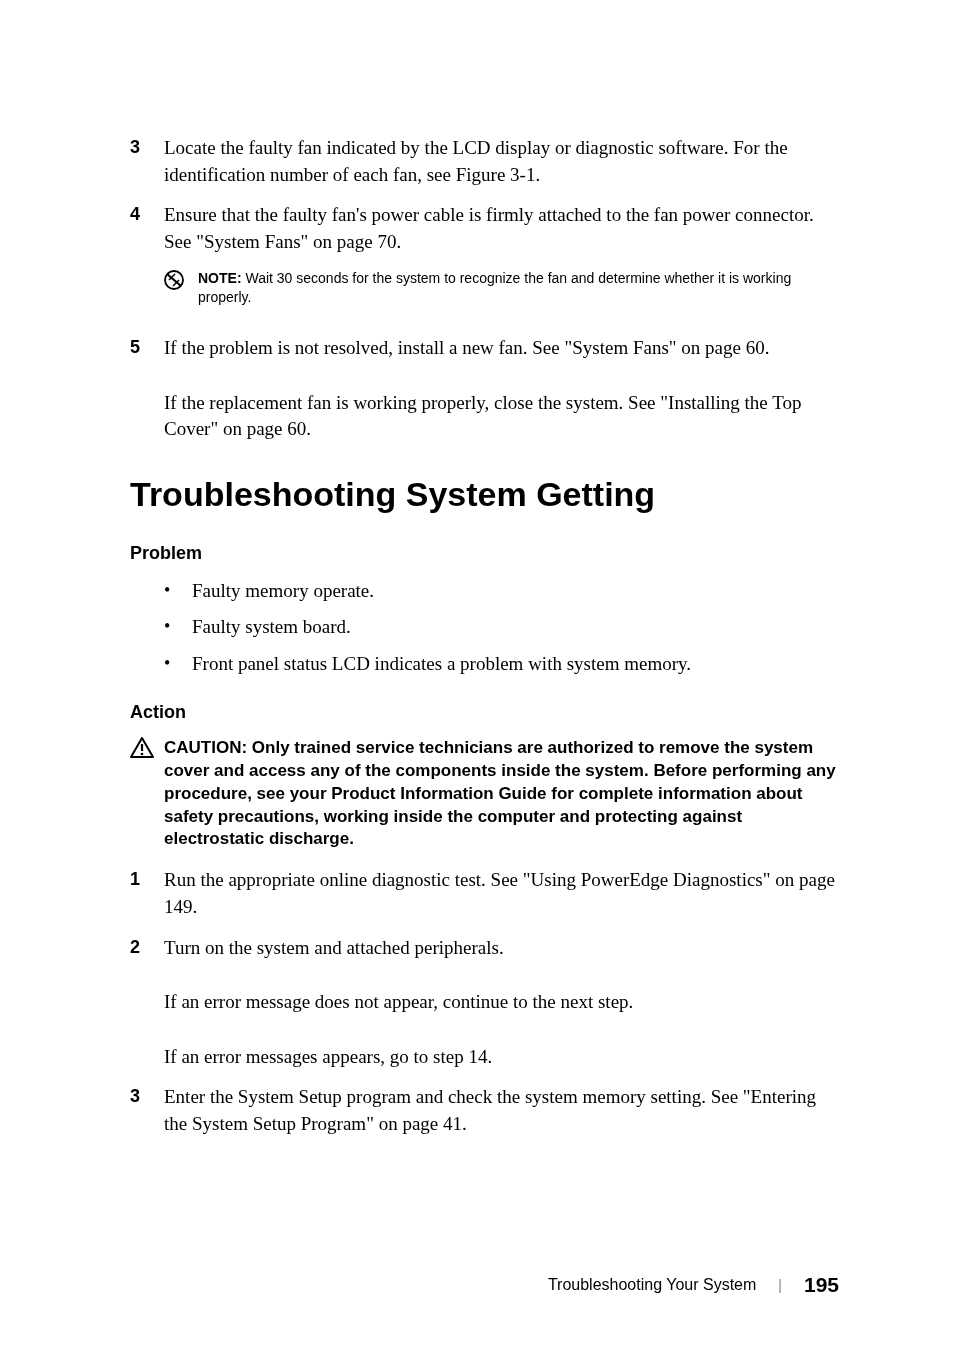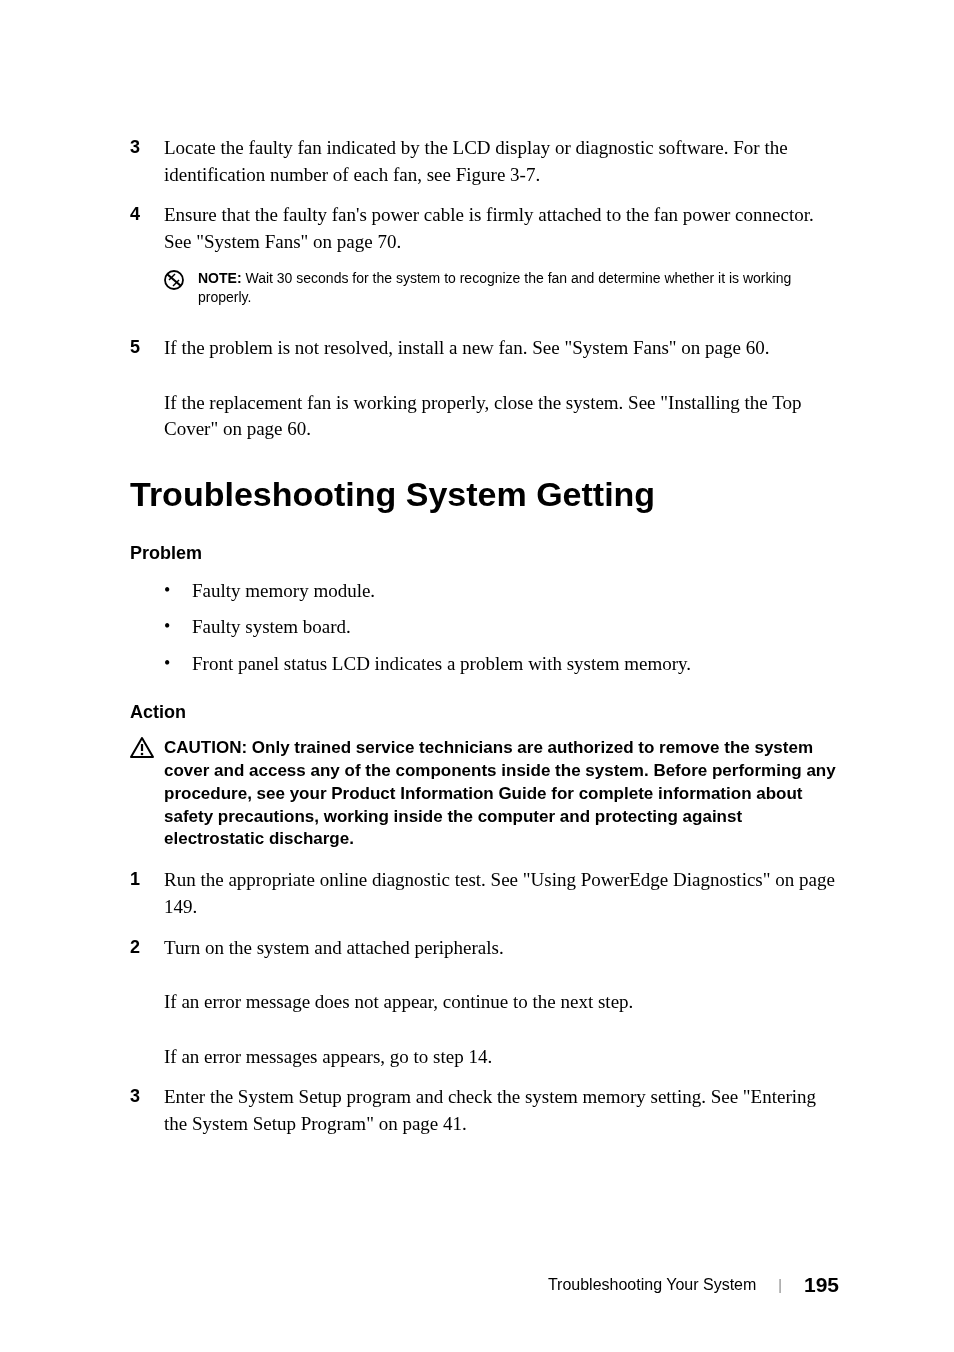--- a/index.html
+++ b/index.html
@@ -140,21 +140,21 @@
       margin-top: 4px;
     }
   </style>
 </head>
 <body>
 
 <div class="content">
 
   <div class="numbered-item">
     <div class="num-marker">3</div>
-    <div class="num-content">Locate the faulty fan indicated by the LCD display or diagnostic software. For the identification number of each fan, see Figure 3-7.</div>
+    <div class="num-content">Locate the faulty fan indicated by the LCD display or diagnostic software. For the identification number of each fan, see Figure 3-1.</div>
   </div>
 
   <div class="numbered-item">
     <div class="num-marker">4</div>
     <div class="num-content">
       <div>Ensure that the faulty fan's power cable is firmly attached to the fan power connector. See "System Fans" on page 70.</div>
       <div class="note-block">
         <div class="note-icon">
           <svg width="20" height="20" viewBox="0 0 20 20">
             <ellipse cx="10" cy="10" rx="9" ry="9" fill="none" stroke="#000" stroke-width="1.8"></ellipse>
@@ -177,21 +177,21 @@
       <div class="sub-para">If the replacement fan is working properly, close the system. See "Installing the Top Cover" on page 60.</div>
     </div>
   </div>
 
   <h1 class="section-heading">Troubleshooting System Getting</h1>
 
   <div class="problem-section">
     <div class="subheading">Problem</div>
     <div class="bullet-item">
       <div class="bullet-marker">•</div>
-      <div class="bullet-content">Faulty memory module.</div>
+      <div class="bullet-content">Faulty memory operate.</div>
     </div>
     <div class="bullet-item">
       <div class="bullet-marker">•</div>
       <div class="bullet-content">Faulty system board.</div>
     </div>
     <div class="bullet-item">
       <div class="bullet-marker">•</div>
       <div class="bullet-content">Front panel status LCD indicates a problem with system memory.</div>
     </div>
   </div>

